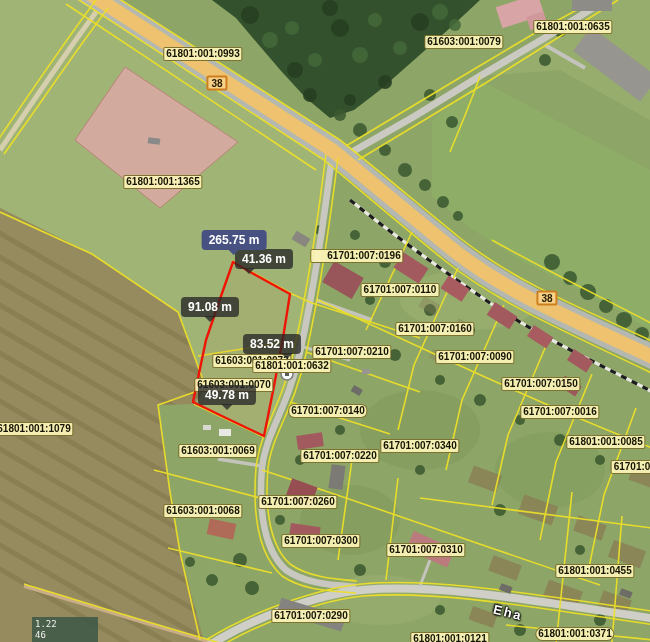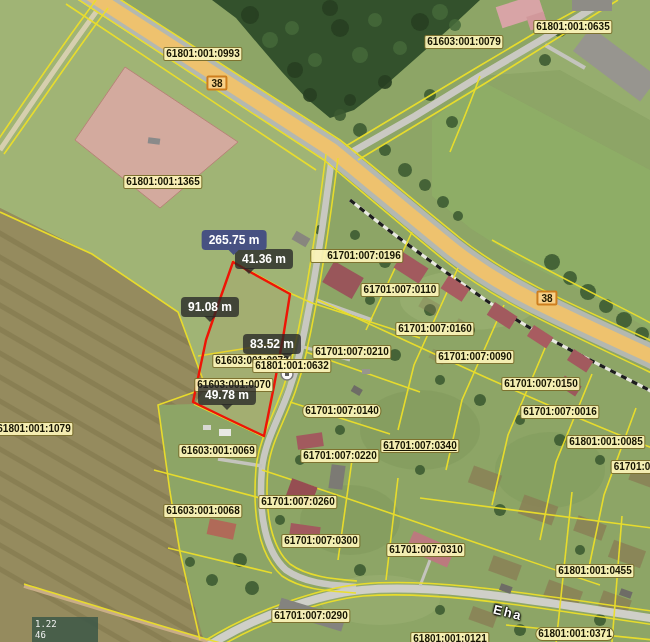--- a/index.html
+++ b/index.html
@@ -294,25 +294,25 @@
       <div class="parcel-label" style="left: 435px; top: 329px;">61701:007:0160</div>
       <div class="parcel-label" style="left: 352px; top: 352px;">61701:007:0210</div>
       <div class="parcel-label" style="left: 475px; top: 357px;">61701:007:0090</div>
       <div class="parcel-label" style="left: 541px; top: 384px;">61701:007:0150</div>
       <div class="parcel-label" style="left: 560px; top: 412px;">61701:007:0016</div>
       <div class="parcel-label" style="left: 606px; top: 442px;">61801:001:0085</div>
       <div class="parcel-label" style="left: 632px; top: 467px;">61701:0</div>
       <div class="parcel-label" style="left: 252px; top: 317px; margin-top: 44px;">61603:001:0073</div>
       <div class="parcel-label" style="left: 292px; top: 366px;">61801:001:0632</div>
       <div class="parcel-label" style="left: 234px; top: 385px;">61603:001:0070</div>
-      <div class="parcel-label" style="left: 342px; top: 411px; border-radius: 6px;">61701:007:0140</div>
+      <div class="parcel-label" style="left: 328px; top: 411px; border-radius: 6px;">61701:007:0140</div>
       <div class="parcel-label" style="left: 218px; top: 451px;">61603:001:0069</div>
       <div class="parcel-label" style="left: 34px; top: 429px;">61801:001:1079</div>
       <div class="parcel-label" style="left: 340px; top: 456px;">61701:007:0220</div>
-      <div class="parcel-label" style="left: 420px; top: 446px; text-decoration: underline;">61701:007:0340</div>
+      <div class="parcel-label" style="left: 420px; top: 446px;">61701:007:0340</div>
       <div class="parcel-label" style="left: 203px; top: 511px;">61603:001:0068</div>
       <div class="parcel-label" style="left: 298px; top: 502px;">61701:007:0260</div>
       <div class="parcel-label" style="left: 426px; top: 550px;">61701:007:0310</div>
       <div class="parcel-label" style="left: 321px; top: 541px;">61701:007:0300</div>
       <div class="parcel-label" style="left: 595px; top: 571px;">61801:001:0455</div>
       <div class="parcel-label" style="left: 311px; top: 616px;">61701:007:0290</div>
       <div class="parcel-label" style="left: 575px; top: 634px; border-radius: 7px;">61801:001:0371</div>
       <div class="parcel-label" style="left: 450px; top: 639px;">61801:001:0121</div>
       <div class="road-badge" style="left: 217px; top: 83px;">38</div>
       <div class="road-badge" style="left: 547px; top: 298px;">38</div>

